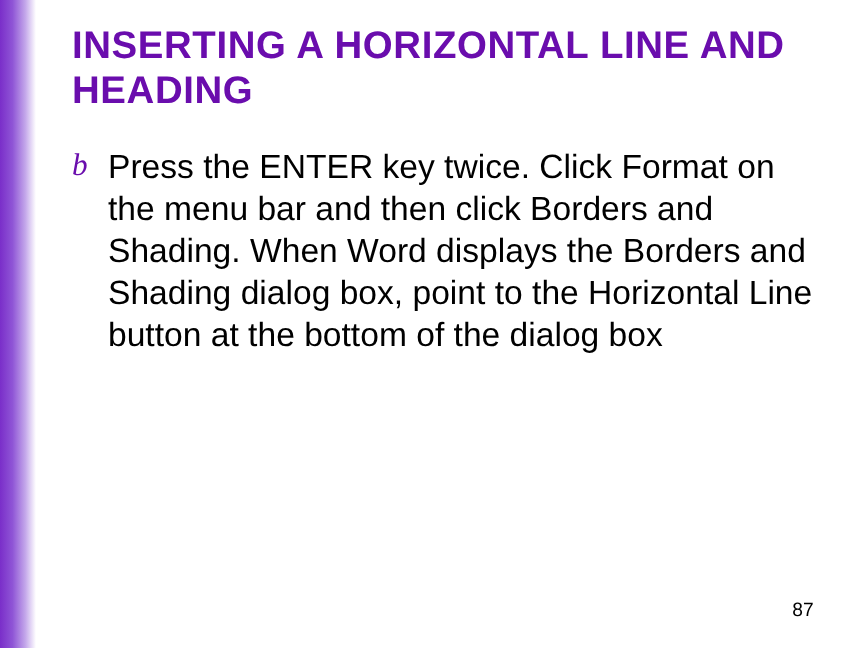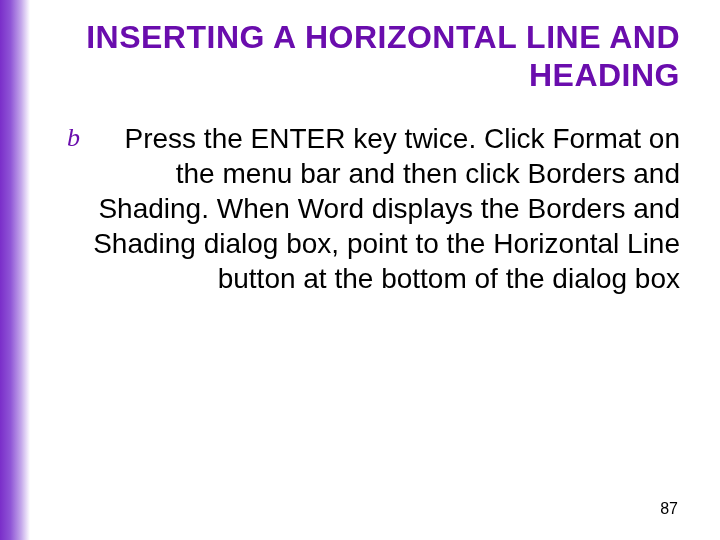--- a/index.html
+++ b/index.html
@@ -21,22 +21,21 @@
     background: linear-gradient(to right,
       #7a2ec9 0%,
       #8f55d6 35%,
       #c3a6ea 70%,
       #ffffff 100%);
   }
   .content {
     position: absolute;
     left: 60px;
     top: 18px;
-    right: 40px;
-    text-align: right;
+    right: 28px;
   }
   .slide-title {
     color: #6a0dad;
     font-size: 32px;
     font-weight: 900;
     letter-spacing: 0.5px;
     line-height: 1.2;
     font-family: Arial, "Arial Black", sans-serif;
     font-stretch: condensed;
   }

